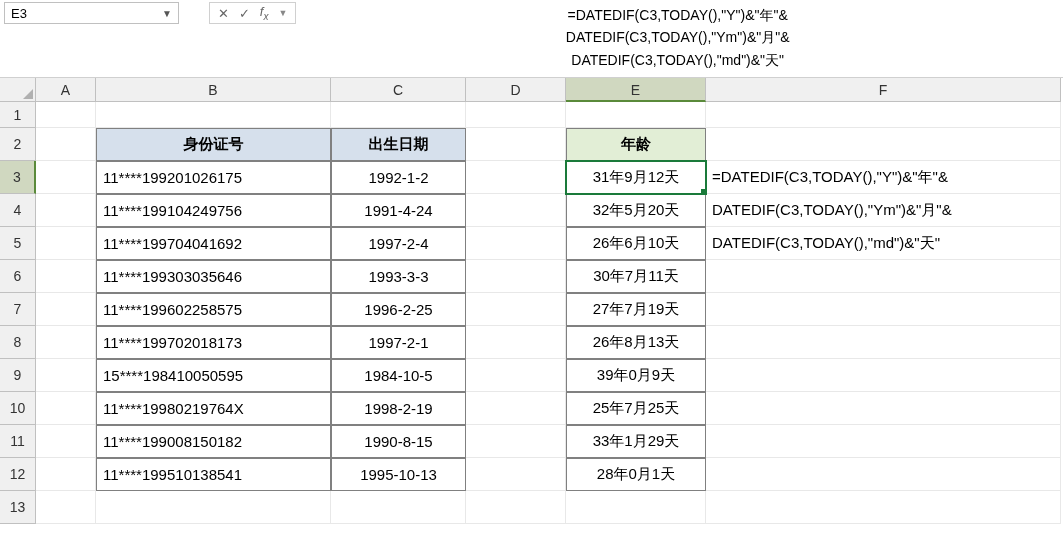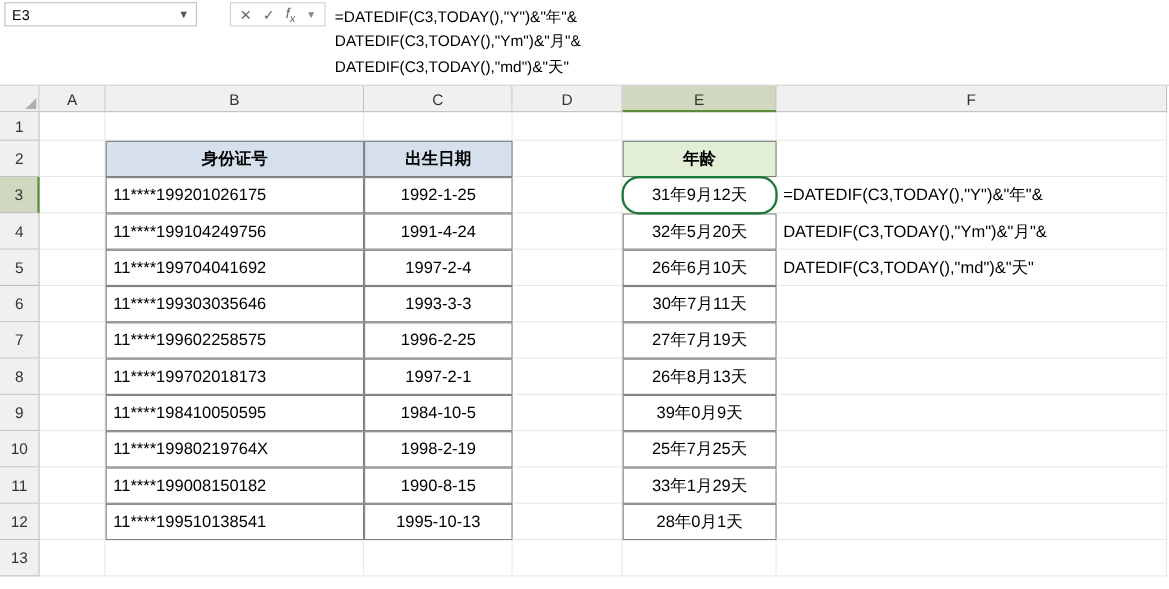--- a/index.html
+++ b/index.html
@@ -13,20 +13,21 @@
     position: relative;
   }
   
   .formula-bar {
     display: flex;
     align-items: flex-start;
     border-bottom: 1px solid #d0d0d0;
     padding: 2px 4px;
     background: #ffffff;
     height: 78px;
+    text-align: center;
   }
   .name-box {
     display: flex;
     align-items: center;
     border: 1px solid #c0c0c0;
     height: 22px;
     background: #fff;
     width: 175px;
     padding: 0 6px;
     justify-content: space-between;
@@ -154,21 +155,20 @@
     justify-content: center;
   }
   .center { justify-content: center; }
   .left { justify-content: flex-start; }
   
   .sel {
     outline: 2px solid #1a7a3a;
     outline-offset: -1px;
     position: relative;
     z-index: 5;
-    border-radius: 15px;
   }
   .sel::after {
     content:"";
     position:absolute;
     right:-3px; bottom:-3px;
     width:6px; height:6px;
     background:#1a7a3a;
     border:1px solid #fff;
   }
   .overflow-text {
@@ -243,21 +243,21 @@
       <div class="cell cC tbl tbl-top hdr-blue">出生日期</div>
       <div class="cell cD"></div>
       <div class="cell cE tbl tbl-top tbl-left hdr-green">年龄</div>
       <div class="cell cF"></div>
     </div>
 
     <div id="data-rows">
         <div class="row row-height">
           <div class="cell cA"></div>
           <div class="cell cB tbl tbl-left left">11****199201026175</div>
-          <div class="cell cC tbl center">1992-1-25</div>
+          <div class="cell cC tbl center">1992-1-2</div>
           <div class="cell cD"></div>
           <div class="cell cE tbl tbl-left center sel">31年9月12天</div>
           <div class="cell cF overflow-text left">=DATEDIF(C3,TODAY(),"Y")&amp;"年"&amp;</div>
         </div>
         <div class="row row-height">
           <div class="cell cA"></div>
           <div class="cell cB tbl tbl-left left">11****199104249756</div>
           <div class="cell cC tbl center">1991-4-24</div>
           <div class="cell cD"></div>
           <div class="cell cE tbl tbl-left center">32年5月20天</div>
@@ -290,21 +290,21 @@
         <div class="row row-height">
           <div class="cell cA"></div>
           <div class="cell cB tbl tbl-left left">11****199702018173</div>
           <div class="cell cC tbl center">1997-2-1</div>
           <div class="cell cD"></div>
           <div class="cell cE tbl tbl-left center">26年8月13天</div>
           <div class="cell cF overflow-text left"></div>
         </div>
         <div class="row row-height">
           <div class="cell cA"></div>
-          <div class="cell cB tbl tbl-left left">11****198410050595</div>
+          <div class="cell cB tbl tbl-left left">15****198410050595</div>
           <div class="cell cC tbl center">1984-10-5</div>
           <div class="cell cD"></div>
           <div class="cell cE tbl tbl-left center">39年0月9天</div>
           <div class="cell cF overflow-text left"></div>
         </div>
         <div class="row row-height">
           <div class="cell cA"></div>
           <div class="cell cB tbl tbl-left left">11****19980219764X</div>
           <div class="cell cC tbl center">1998-2-19</div>
           <div class="cell cD"></div>

